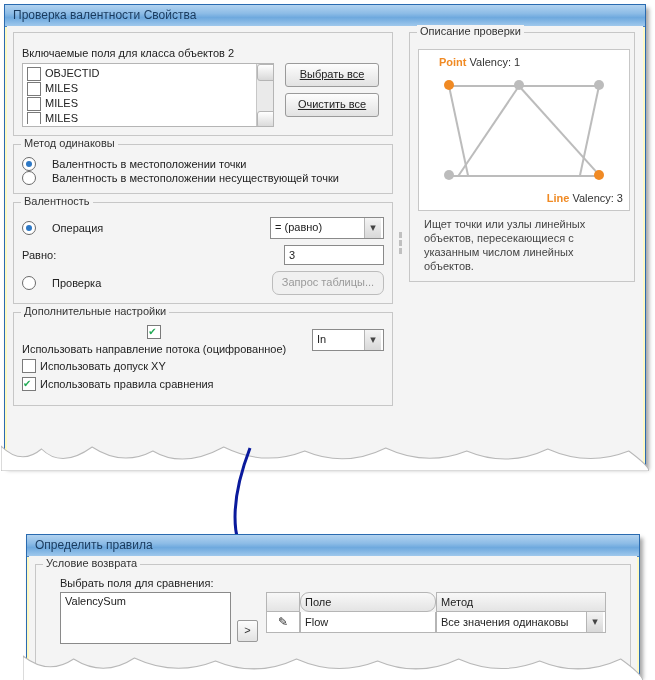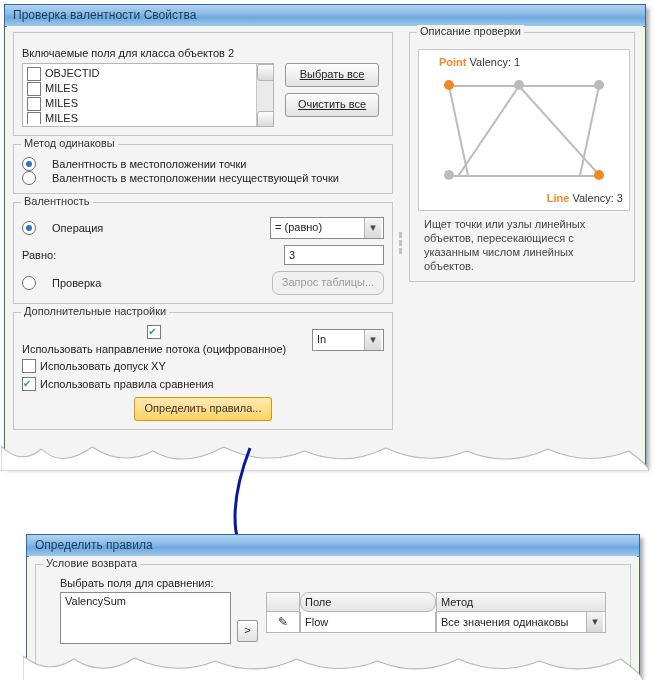--- a/index.html
+++ b/index.html
@@ -260,23 +260,20 @@
           <span class="select" style="width:48px;"><span>In</span></span>
         </div>
         <div style="display:flex; align-items:center; gap:4px; margin-bottom:4px;">
             <span class="checkbox"></span>
             <span>Использовать допуск XY</span>
           </div>
         <div style="display:flex; align-items:center; gap:4px; margin-bottom:6px;">
             <span class="checkbox checked"></span>
             <span>Использовать правила сравнения</span>
           </div>
-        <div style="text-align:center;">
-          <span class="highlight-btn">Определить правила...</span>
-        </div>
       </div>
 
     </div>
 
     <div class="vsep">
       <div class="tick" style="top:200px;"></div>
       <div class="tick" style="top:208px;"></div>
       <div class="tick" style="top:216px;"></div>
     </div>
 

